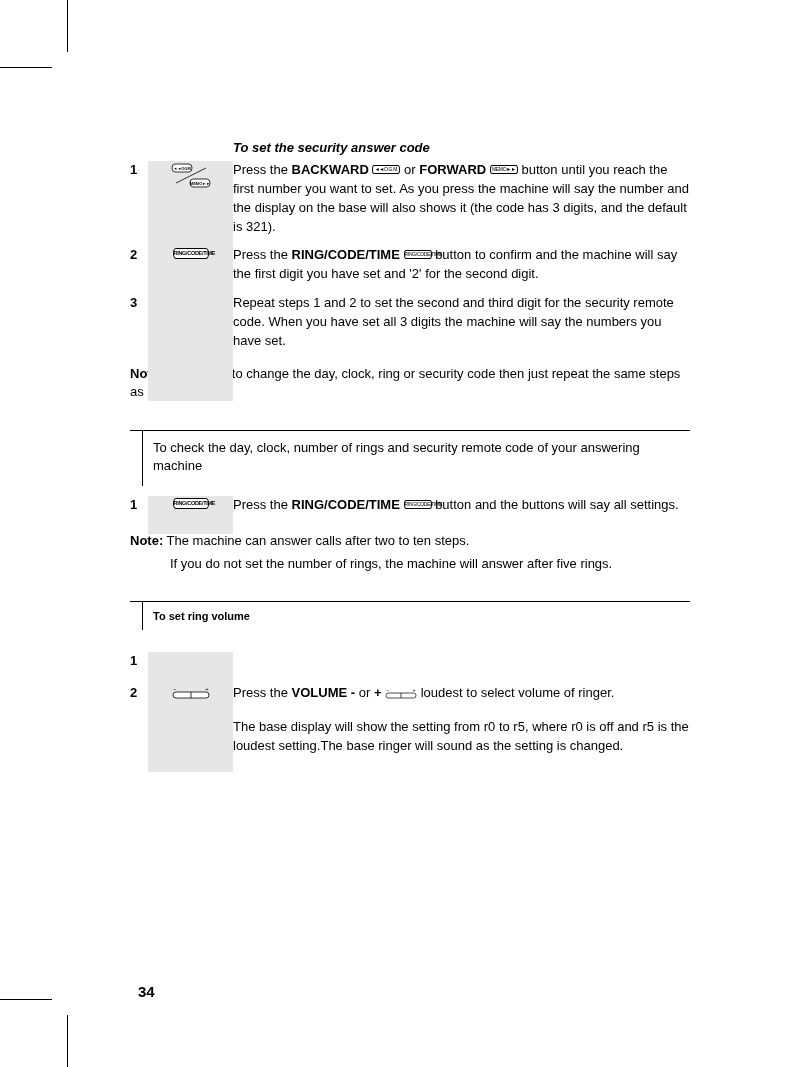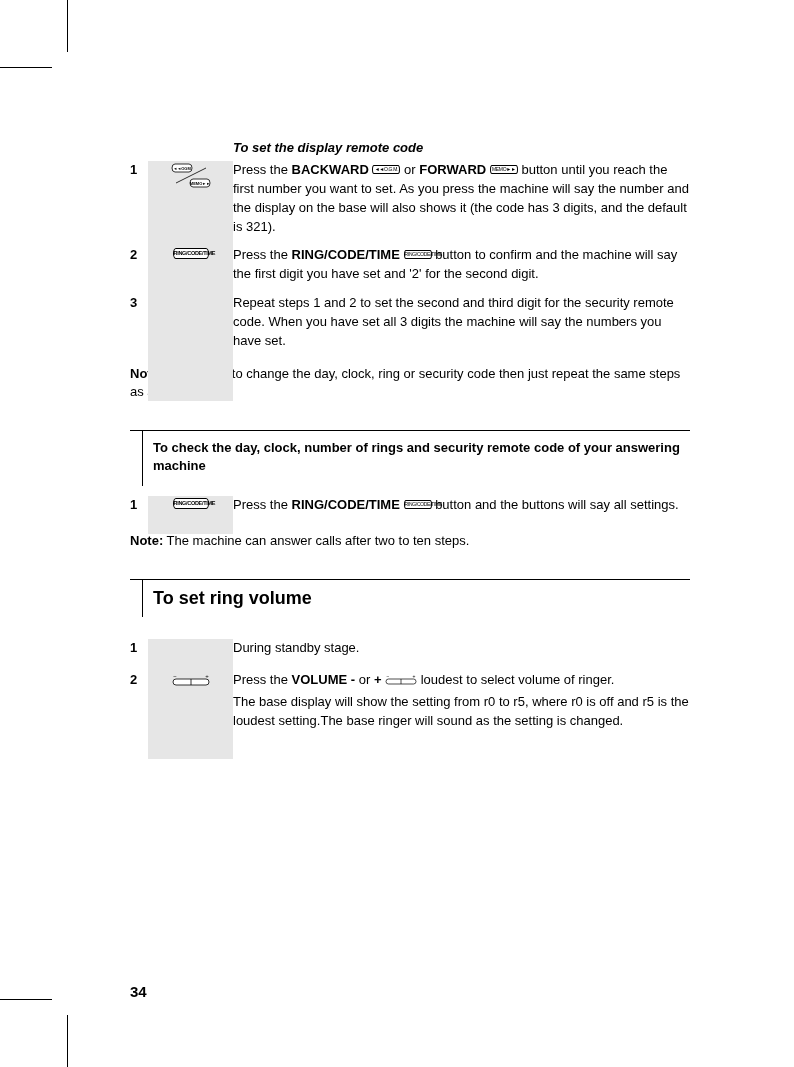--- a/index.html
+++ b/index.html
@@ -111,21 +111,21 @@
     line-height: 9px;
     text-align: center;
     position: relative;
     letter-spacing: -0.3px;
     font-weight: bold;
   }
   .vol-icon svg { display: block; }
 
   .page-num {
     position: absolute;
-    left: 130px;
+    left: 138px;
     bottom: 67px;
     font-weight: bold;
     font-size: 15px;
   }
 
   .icon-wrap {
     position: relative;
     z-index: 1;
   }
 
@@ -138,21 +138,21 @@
 <body>
 
 <div class="page">
   <div class="crop-h crop-tl-h"></div>
   <div class="crop-v crop-tl-v"></div>
   <div class="crop-h crop-bl-h"></div>
   <div class="crop-v crop-bl-v"></div>
 
   <div class="content">
 
-    <div class="section-title">To set the display remote code</div>
+    <div class="section-title">To set the security answer code</div>
 
     <div class="steps-wrap">
       <div class="grey-block" style="left:18px; top:0; width:85px; height:240px;"></div>
 
       <div class="step" style="position:relative;">
         <div class="step-num">1</div>
         <div class="step-icon icon-wrap">
           <svg width="40" height="26" viewBox="0 0 40 26">
             <rect x="1" y="1" width="20" height="8" rx="3" ry="4" fill="#fff" stroke="#000" stroke-width="0.8"></rect>
             <text x="11" y="6.5" font-size="4" text-anchor="middle" fill="#000" font-weight="bold">◄◄OGM</text>
@@ -181,51 +181,51 @@
         <div class="step-icon icon-wrap"></div>
         <div class="step-text">Repeat steps 1 and 2 to set the second and third digit for the security remote code.  When you have set all 3 digits the machine will say the numbers you have set.</div>
       </div>
     </div>
 
     <div class="note">
       <span class="b">Note:</span><span> If you wish to change the day, clock, ring or security code then just repeat the same steps as above.</span>
     </div>
 
     <div style="margin-top:28px; border-top:1px solid #000;">
-      <div style="border-left:1px solid #000; margin-left:12px; padding:8px 4px 10px 10px; font-weight:bold; font-size:13px; line-height:1.4;">To check the day, clock, number of rings and security remote code of your answering machine</div>
+      <div style="border-left:1px solid #000; margin-left:12px; padding:8px 4px 10px 10px; font-weight:normal; font-size:13px; line-height:1.4;">To check the day, clock, number of rings and security remote code of your answering machine</div>
     </div>
 
     <div class="steps-wrap" style="margin-top:10px;">
       <div class="grey-block" style="left:18px; top:0; width:85px; height:38px;"></div>
       <div class="step" style="position:relative;">
         <div class="step-num">1</div>
         <div class="step-icon icon-wrap">
           <span class="btn-icon-large">RING/CODE/TIME</span>
         </div>
         <div class="step-text">
           <span>Press the </span><span class="b">RING/CODE/TIME</span> <span class="btn-icon">RING/CODE/TIME</span> <span> button and the buttons will say all settings.</span>
         </div>
       </div>
     </div>
 
     <div class="note">
       <span class="b">Note:</span><span> The machine can answer calls after two to ten steps.</span>
+      <div class="note-sub">If you do not set the number of rings, the machine will answer after five rings.</div>
     </div>
 
     <div style="margin-top:28px; border-top:1px solid #000;">
-      <div style="border-left:1px solid #000; margin-left:12px; padding:8px 4px 8px 10px; font-weight:bold; font-size:18px; display:inline-block;">To set ring volume</div>
+      <div style="border-left:1px solid #000; margin-left:12px; padding:8px 4px 8px 10px; font-weight:bold; font-size:11px; display:inline-block;">To set ring volume</div>
     </div>
 
     <div class="steps-wrap" style="margin-top:22px;">
       <div class="grey-block" style="left:18px; top:0; width:85px; height:120px;"></div>
 
       <div class="step" style="position:relative;">
         <div class="step-num">1</div>
         <div class="step-icon icon-wrap"></div>
-        <div class="step-text">During standby stage.</div>
       </div>
 
       <div class="step" style="position:relative;">
         <div class="step-num">2</div>
         <div class="step-icon icon-wrap">
           <svg width="40" height="14" viewBox="0 0 40 14">
             <text x="4" y="5" font-size="6" text-anchor="middle" fill="#000">−</text>
             <text x="36" y="5" font-size="6" text-anchor="middle" fill="#000">+</text>
             <rect x="2" y="6" width="36" height="6" rx="3" ry="3" fill="#fff" stroke="#000" stroke-width="0.8"></rect>
             <line x1="20" y1="6" x2="20" y2="12" stroke="#000" stroke-width="0.8"></line>
@@ -235,21 +235,21 @@
           <span>Press the </span><span class="b">VOLUME -</span><span> or </span><span class="b">+</span>
           <span class="vol-icon" style="display:inline-block; vertical-align:middle;">
             <svg width="32" height="12" viewBox="0 0 32 12">
               <text x="3" y="4" font-size="5" text-anchor="middle" fill="#000">−</text>
               <text x="29" y="4" font-size="5" text-anchor="middle" fill="#000">+</text>
               <rect x="1" y="5" width="30" height="5" rx="2.5" ry="2.5" fill="#fff" stroke="#000" stroke-width="0.7"></rect>
               <line x1="16" y1="5" x2="16" y2="10" stroke="#000" stroke-width="0.7"></line>
             </svg>
           </span>
           <span>  loudest to select volume of ringer.</span>
-          <div style="margin-top:4px;">The base display will show the setting from r0 to r5, where r0 is off and r5 is the loudest setting.The base ringer will sound as the setting is changed.</div>
+          <div style="margin-top:15px;">The base display will show the setting from r0 to r5, where r0 is off and r5 is the loudest setting.The base ringer will sound as the setting is changed.</div>
         </div>
       </div>
     </div>
 
   </div>
 
   <div class="page-num">34</div>
 </div>
 
 </body></html>

